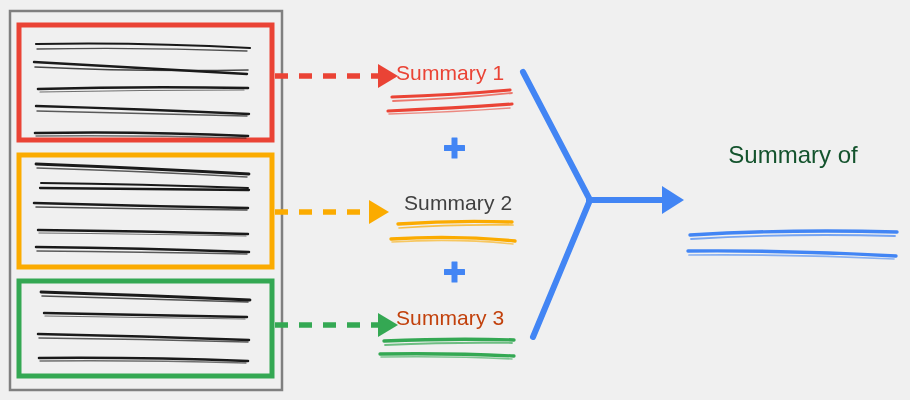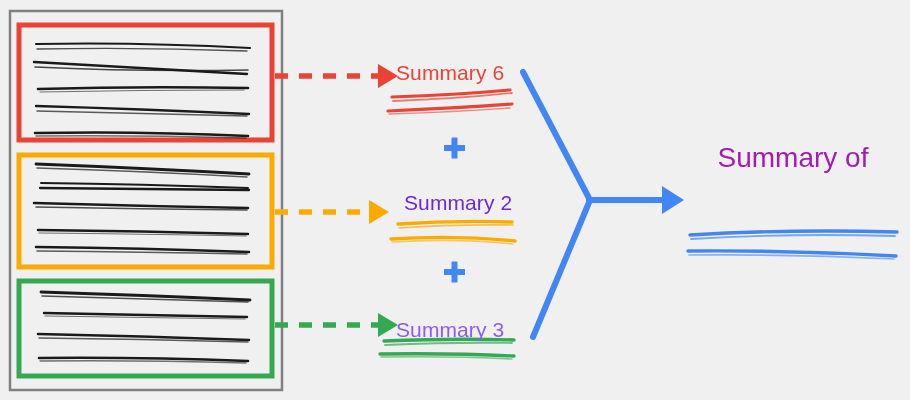--- a/index.html
+++ b/index.html
@@ -26,29 +26,29 @@
     font-weight: 400;
     white-space: nowrap;
     line-height: 1;
     user-select: none;
   }
   .summary-label {
     font-size: 21px;
     letter-spacing: 0.1px;
   }
   #lbl-s1 { left: 396px; top: 62px; color: #ea4335; }
-  #lbl-s2 { left: 404px; top: 192px; color: #6d28d9; }
-  #lbl-s3 { left: 396px; top: 319px; color: #8b5cf6; }
+  #lbl-s2 { left: 404px; top: 192px; color: #404040; }
+  #lbl-s3 { left: 396px; top: 307px; color: #c2410c; }
   #lbl-sos {
     left: 693px;
     top: 140px;
     width: 200px;
     text-align: center;
-    font-size: 28px;
-    color: #a21caf;
+    font-size: 24px;
+    color: #14532d;
     line-height: 1.26;
     white-space: normal;
   }
 </style>
 </head>
 <body>
 
 <svg id="canvas" viewBox="0 0 910 400" xmlns="http://www.w3.org/2000/svg">
 
   <rect x="10" y="11" width="272" height="379" fill="none" stroke="#808080" stroke-width="2.5"></rect>
@@ -153,19 +153,19 @@
 
   <g stroke="#4285f4" fill="none" stroke-linecap="round">
     <path d="M690 235 Q790 229 897 232" stroke-width="3.4"></path>
     <path d="M691 239 Q790 233 895 236" stroke-width="1.8" opacity="0.7"></path>
     <path d="M688 251 Q790 250 896 256" stroke-width="3.4"></path>
     <path d="M689 255 Q790 254 894 259" stroke-width="1.7" opacity="0.6"></path>
   </g>
 
 </svg>
 
-<div class="label summary-label" id="lbl-s1">Summary 6</div>
+<div class="label summary-label" id="lbl-s1">Summary 1</div>
 <div class="label summary-label" id="lbl-s2">Summary 2</div>
 <div class="label summary-label" id="lbl-s3">Summary 3</div>
 
 <div class="label" id="lbl-sos">
   <span>Summary of</span><br>
 </div>
 
 </body></html>

